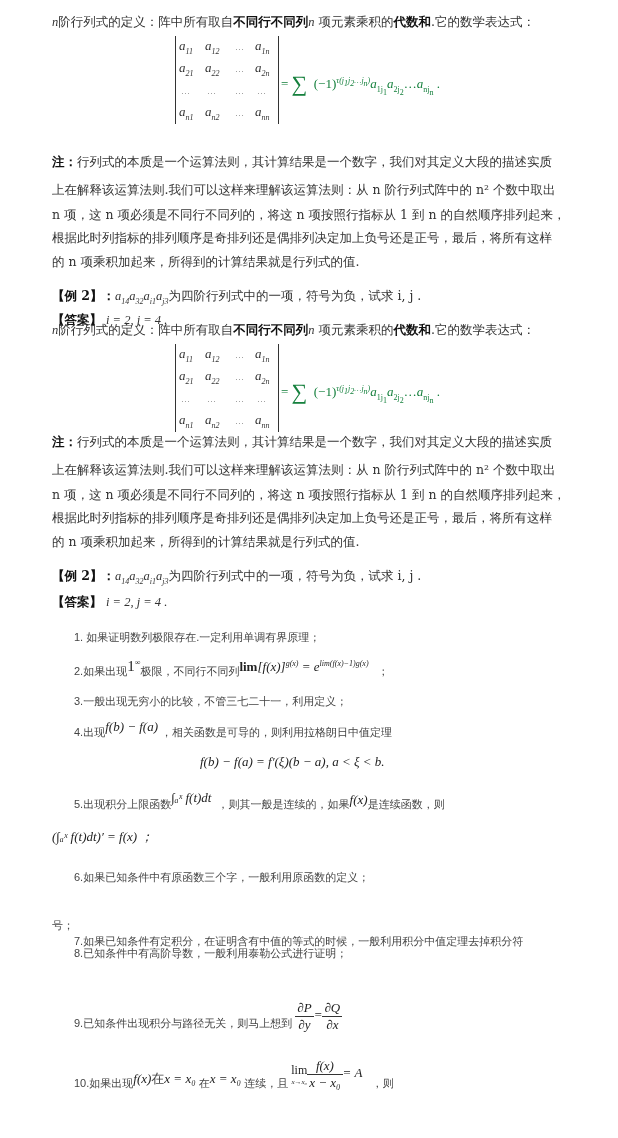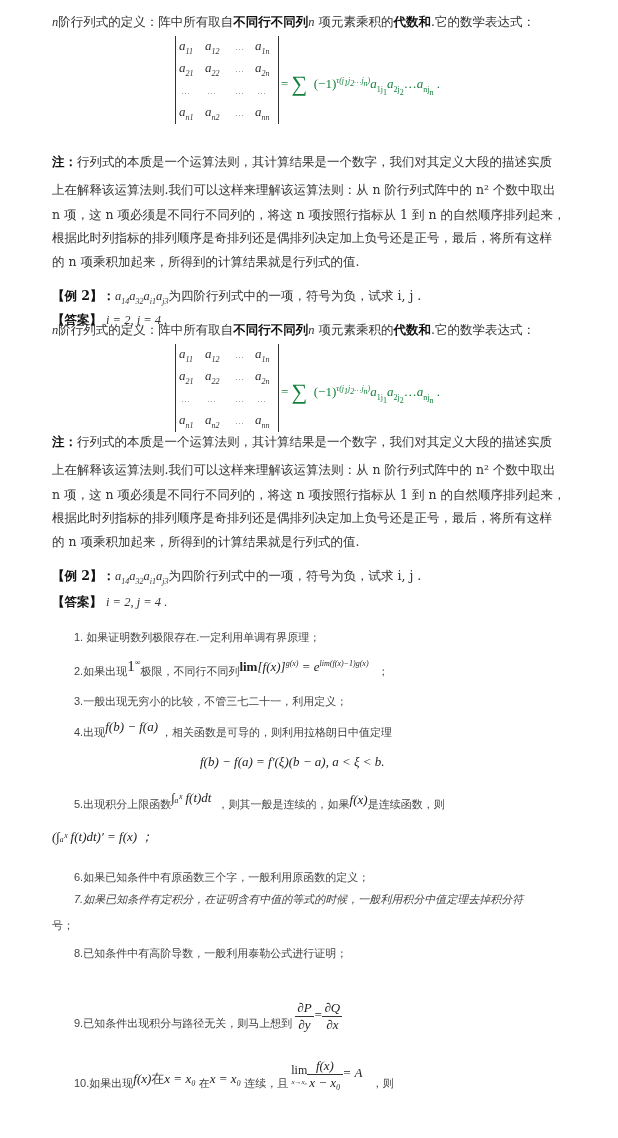--- a/index.html
+++ b/index.html
@@ -109,21 +109,21 @@
 <div class="item" style="top:694px;"><span>3.</span><span>一般出现无穷小的比较，不管三七二十一，利用定义；</span></div>
 
 <div class="item" style="top:724px;"><span>4.</span><span>出现</span><span class="math" style="position:relative;top:-5px;">f(b) − f(a)</span> <span>，相关函数是可导的，则利用拉格朗日中值定理</span></div>
 <div class="center-formula" style="top:754px;">f(b) − f(a) = f′(ξ)(b − a), a &lt; ξ &lt; b.</div>
 
 <div class="item" style="top:796px;text-align:right;"><span>5.</span><span>出现积分上限函数</span><span class="math" style="position:relative;top:-6px;">∫ₐˣ f(t)dt</span> &nbsp;<span>，则其一般是连续的，如果</span><span class="math" style="position:relative;top:-4px;">f(x)</span><span>是连续函数，则</span></div>
 <div class="cont" style="top:828px;"><span class="math" style="font-size:13px;color:#222;">(∫ₐˣ f(t)dt)′ = f(x) ；</span></div>
 
 <div class="item" style="top:870px;"><span>6.</span><span>如果已知条件中有原函数三个字，一般利用原函数的定义；</span></div>
 
-<div class="item" style="top:892px;font-style:italic;"><span>7.</span><span>如果已知条件有定积分，在证明含有中值的等式的时候，一般利用积分中值定理去掉积分符</span></div>
+<div class="item" style="top:934px;"><span>7.</span><span>如果已知条件有定积分，在证明含有中值的等式的时候，一般利用积分中值定理去掉积分符</span></div>
 <div class="cont" style="top:918px;">号；</div>
 
 <div class="item" style="top:946px;"><span>8.</span><span>已知条件中有高阶导数，一般利用泰勒公式进行证明；</span></div>
 
 <div class="item" style="top:1008px;"><span>9.</span><span>已知条件出现积分与路径无关，则马上想到</span>
   <span class="frac" style="position:relative;top:-8px;"><span class="num">∂P</span><span class="den">∂y</span></span><span class="math" style="position:relative;top:-8px;">=</span><span class="frac" style="position:relative;top:-8px;"><span class="num">∂Q</span><span class="den">∂x</span></span>
 </div>
 
 <div class="item" style="top:1068px;"><span>10.</span><span>如果出现</span><span class="math" style="position:relative;top:-4px;">f(x)</span><span style="font-size:13px;position:relative;top:-4px;">在</span><span class="math" style="position:relative;top:-4px;">x = x₀</span> <span>在</span><span class="math" style="position:relative;top:-4px;">x = x₀</span> <span>连续，且</span>
   <span class="lim" style="position:relative;top:-10px;"><span>lim</span><span class="sub">x→x₀</span></span><span class="frac" style="position:relative;top:-10px;"><span class="num">f(x)</span><span class="den">x − x₀</span></span><span class="math" style="position:relative;top:-10px;">= A</span> &nbsp; <span>，则</span>

